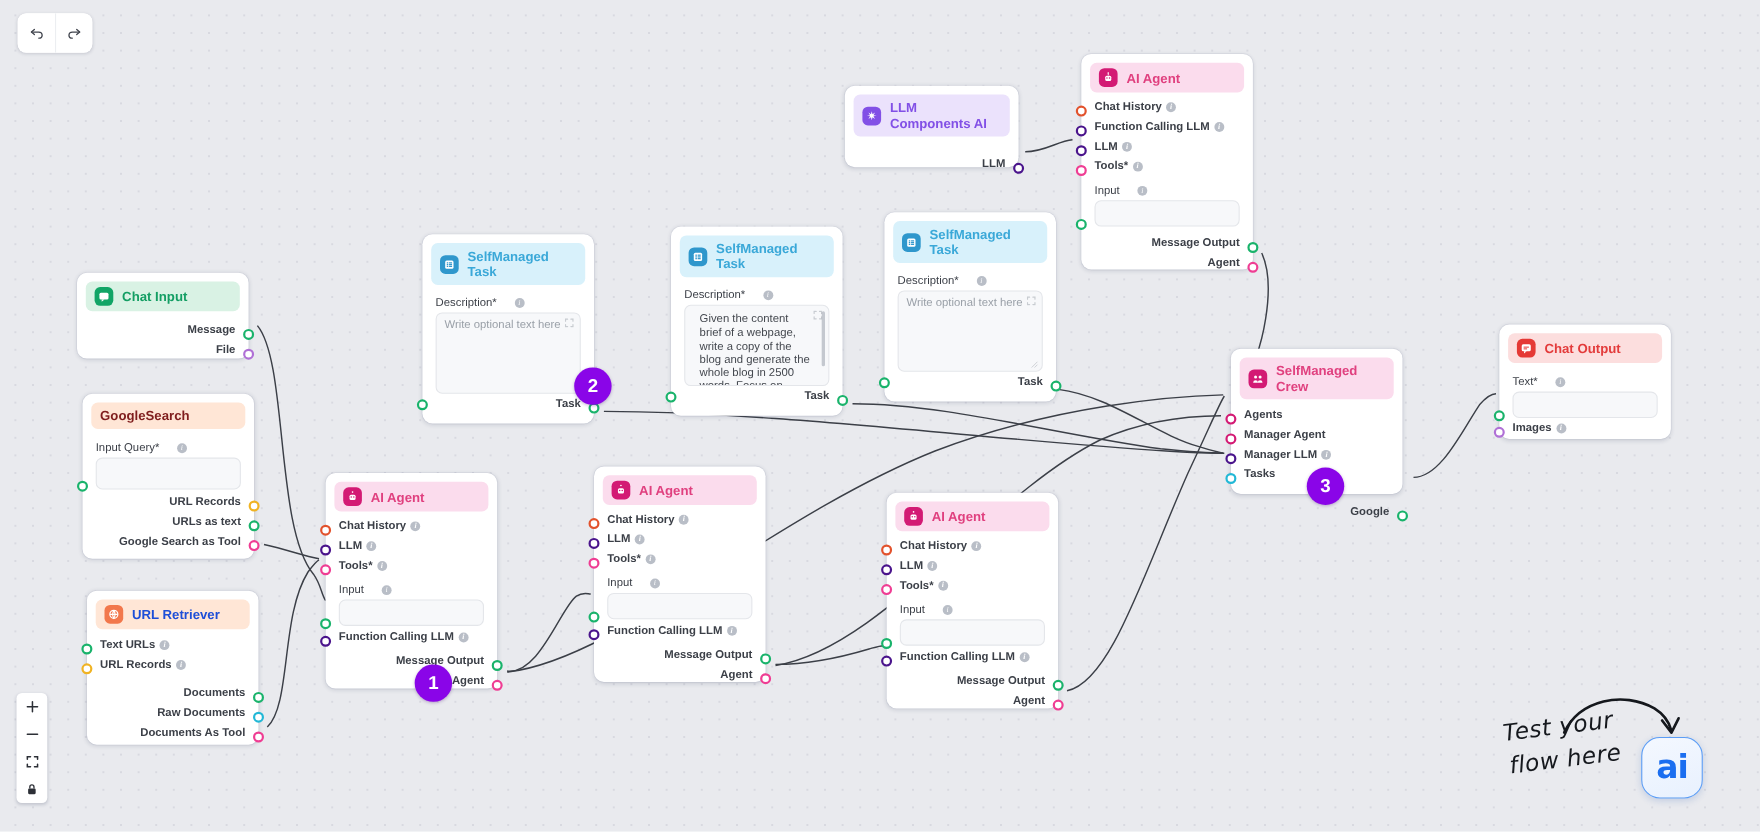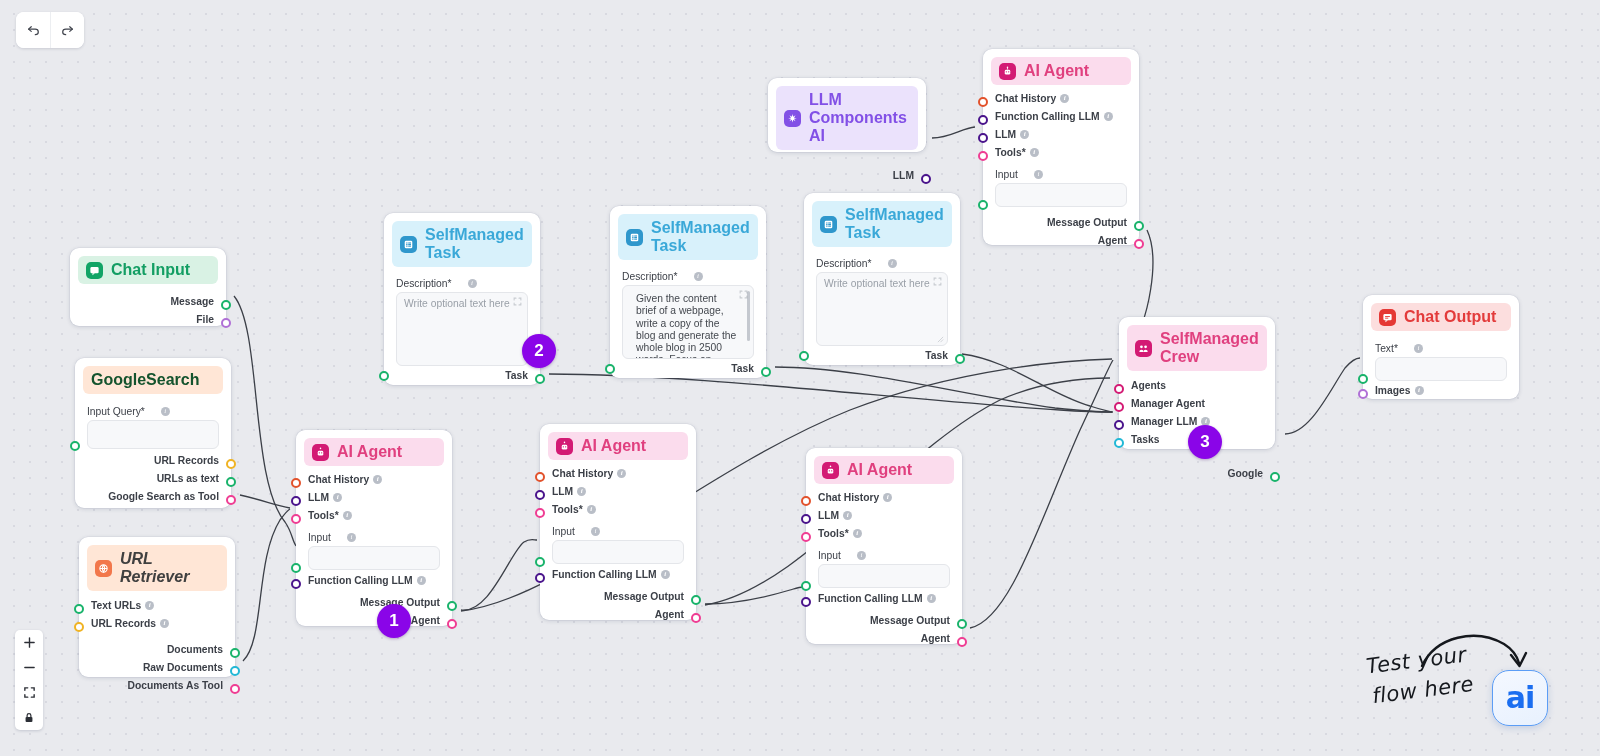--- a/index.html
+++ b/index.html
@@ -55,21 +55,21 @@
     border-radius: 9px;
     box-shadow: 0 1px 4px rgba(40,50,80,.16), 0 0 0 .6px rgba(120,130,160,.13);
     padding: 0 0 8px 0;
     z-index: 10;
   }
   .node-hd {
     display: flex; align-items: center; gap: 8px;
     margin: 8px 8px 0 8px;
     border-radius: 6px;
     padding: 5px 8px;
-    font-size: 16px; font-weight: bold;
+    font-size: 12px; font-weight: bold;
   }
   .nd-ico {
     width: 17px; height: 17px; border-radius: 5px;
     display: flex; align-items: center; justify-content: center;
     color: #fff; flex: none;
   }
   .nd-ico svg { width: 11px; height: 11px; display: block; }
 
   .row {
     position: relative;
@@ -259,21 +259,21 @@
     </div>
     <div class="row out">
       <span class="lbl">
           <span>File</span>
         </span>
       <span class="port r" style="border-color:#b070d6;"></span>
     </div>
   </div>
 
   <div class="node" style="left:75px; top:358px; width:156px; height:150px;">
-    <div class="node-hd" style="background:#ffe6d6;color:#14532d;">
+    <div class="node-hd" style="background:#ffe6d6;color:#7f1d1d;">
       <span>GoogleSearch</span>
     </div>
     <div class="field" style="margin-top:10px;">
       <div class="field-lbl">
         <span>Input Query*</span>
         <span class="info">i</span>
       </div>
       <div class="textbox" style="height:29px;"></div>
       <span class="port" style="left:-5px; top:42px; border-color:#19b36b;"></span>
     </div>
@@ -292,21 +292,21 @@
     </div>
     <div class="row out">
       <span class="lbl">
           <span>Google Search as Tool</span>
         </span>
       <span class="port r" style="border-color:#ef3d93;"></span>
     </div>
   </div>
 
   <div class="node" style="left:79px; top:537px; width:156px; height:140px;">
-    <div class="node-hd" style="background:#ffe6d6;color:#404040;font-style:italic;">
+    <div class="node-hd" style="background:#ffe6d6;color:#1d4ed8;">
       <span class="nd-ico" style="background:#f2774b;">
         <svg viewBox="0 0 16 16" fill="none" stroke="#fff" stroke-width="1.6">
             <circle cx="8" cy="8" r="5.3"></circle>
             <path d="M3 8 h10 M8 3 a9 9 0 0 1 0 10 a9 9 0 0 1 0 -10"></path>
           </svg>
       </span>
       <span>URL Retriever</span>
     </div>
     <div style="height:9px;"></div>
     <div class="row">

